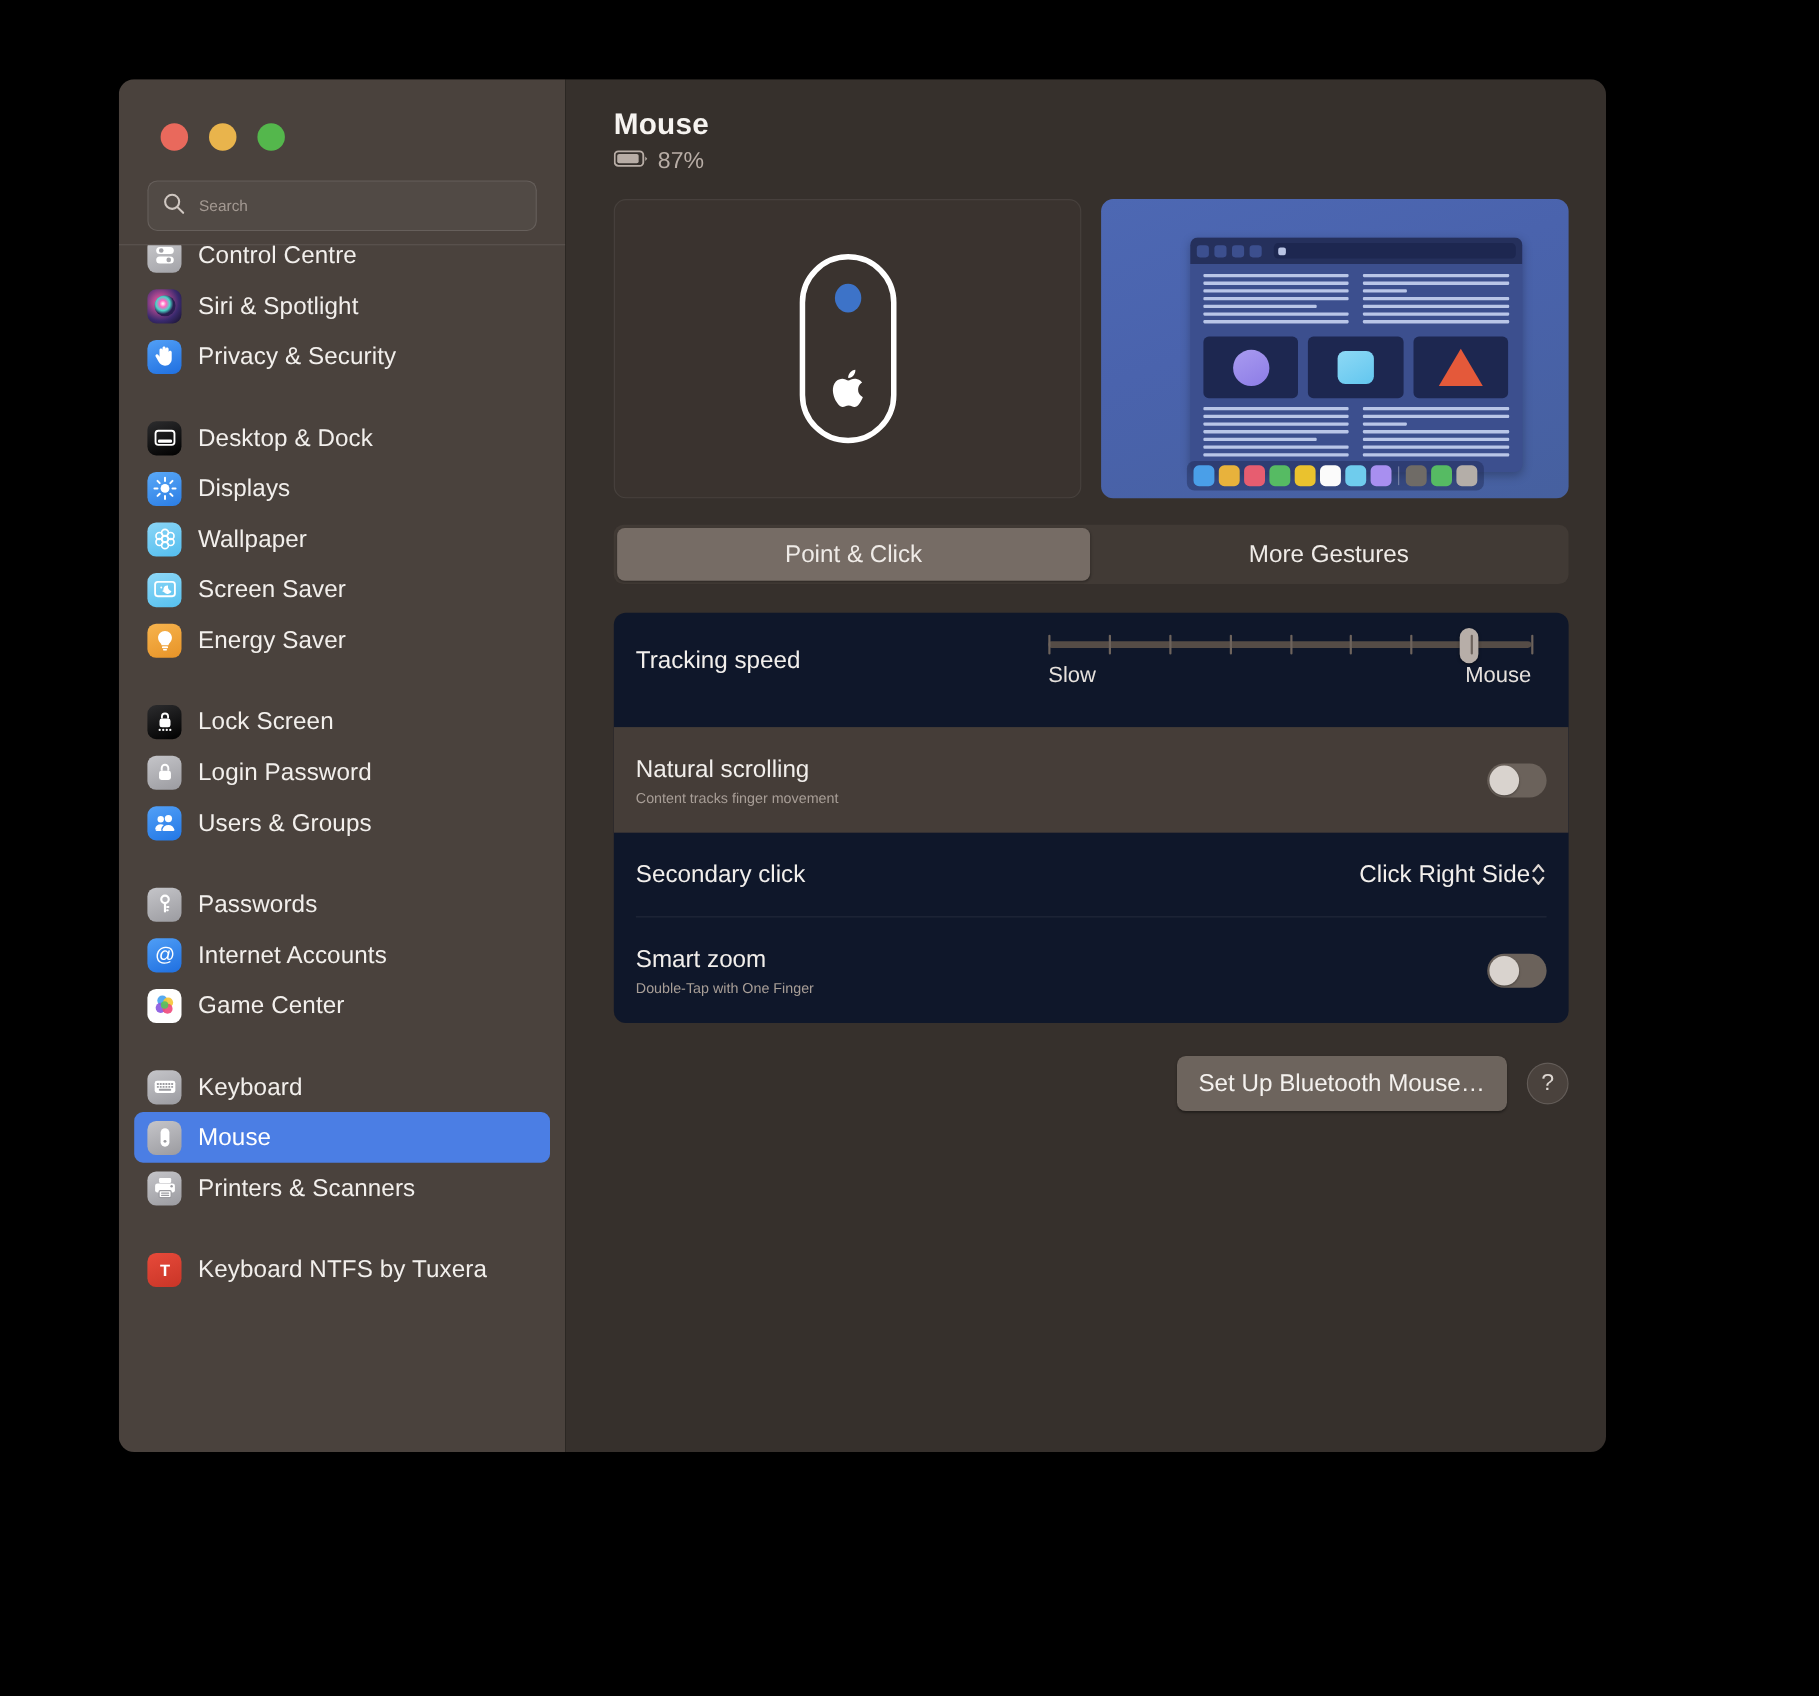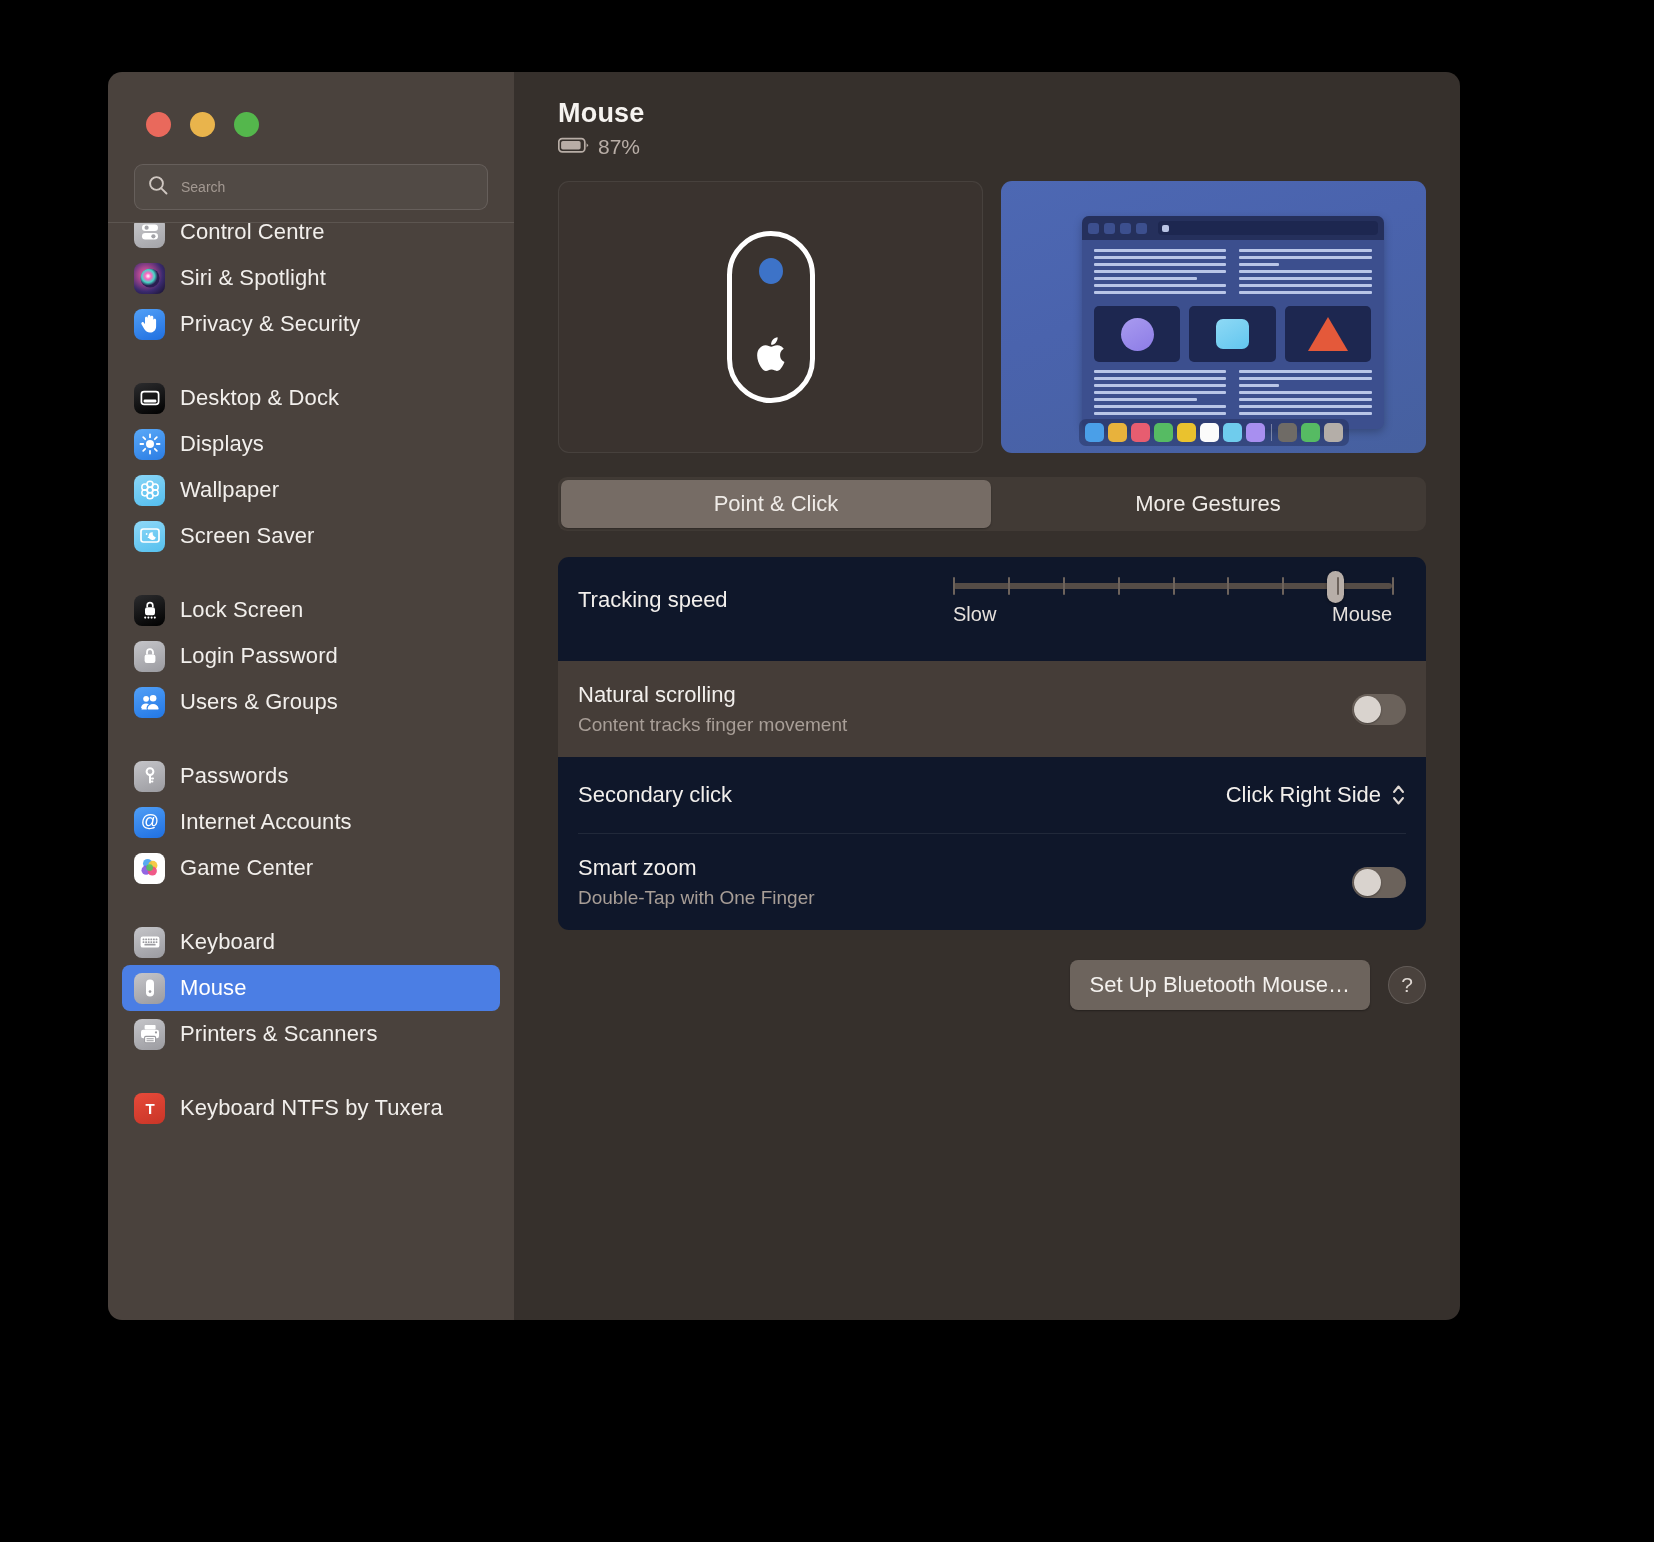--- a/index.html
+++ b/index.html
@@ -232,21 +232,21 @@
   }
   .row {
     padding: 0 20px;
     display: flex; align-items: center;
     position: relative;
     min-height: 68px;
   }
   .row.alt { background: #453d38; }
   .row-texts { flex: 1; }
   .row-title { font-size: 22px; color: #f2efec; }
-  .row-sub { font-size: 19px; color: #a89e97; margin-top: 6px; }
+  .row-sub { font-size: 13px; color: #a89e97; margin-top: 6px; }
   .row-divider { height: 1px; background: rgba(255,255,255,.08); margin: 0 20px; }
 
   .track-row { min-height: 104px; padding-top: 14px; padding-bottom: 14px;
     align-items: flex-start; }
   .track-left { padding-top: 16px; width: 375px; }
   .slider-area { flex: 1; padding-top: 12px; position: relative; }
   .slider-track {
     position: relative; height: 6px; background: #554c46;
     border-radius: 3px; margin-right: 14px;
   }
@@ -268,21 +268,21 @@
     width: 54px; height: 31px; border-radius: 16px;
     background: #6b625b; position: relative; flex: 0 0 54px;
   }
   .toggle .knob {
     position: absolute; top: 2px; left: 2px;
     width: 27px; height: 27px; border-radius: 50%;
     background: #d9d3ce; box-shadow: 0 1px 2px rgba(0,0,0,.35);
   }
 
   .popup {
-    display: flex; align-items: center; gap: 10px;
+    display: flex; align-items: center; 
   }
   .popup-value { font-size: 22px; color: #f2efec; }
   .chev { display: flex; flex-direction: column; gap: 3px; color: #cfc7c1; }
 
   .footer-row {
     width: 868px;
     margin-top: 30px;
     display: flex; align-items: center; justify-content: flex-end;
     gap: 18px;
   }
@@ -421,20 +421,30 @@
               <div class="nav-item">
                 <div class="ico" style="background:linear-gradient(160deg,#8fd8f8,#55c0ee);">
                   <svg width="24" height="24" viewBox="0 0 24 24">
            <rect x="3" y="5" width="18" height="13" rx="2.4" fill="none" stroke="#fff" stroke-width="1.7"></rect>
            <path d="M14.8 8.3a3.8 3.8 0 1 0 3.1 5.1 4.4 4.4 0 0 1-3.1-5.1z" fill="#fff"></path>
            <circle cx="8.6" cy="10" r="0.9" fill="#fff"></circle>
                     <circle cx="10.4" cy="13.4" r="0.7" fill="#fff"></circle>
          </svg>
                 </div>
                 <span class="nav-label">Screen Saver</span>
+              </div>
+              <div class="nav-item">
+                <div class="ico" style="background:linear-gradient(160deg,#f7b44e,#e79327);">
+                  <svg width="22" height="22" viewBox="0 0 22 22">
+           <path d="M11 2.6c-3.6 0-6.3 2.8-6.3 6.2 0 2.3 1.3 3.9 2.3 5 .5.6.8 1.1.8 1.7h6.4c0-.6.3-1.1.8-1.7 1-1.1 2.3-2.7 2.3-5 0-3.4-2.7-6.2-6.3-6.2z" fill="#fff"></path>
+           <rect x="8.2" y="16.6" width="5.6" height="1.7" rx=".85" fill="#fff"></rect>
+           <rect x="9.1" y="18.9" width="3.8" height="1.5" rx=".75" fill="#fff"></rect>
+         </svg>
+                </div>
+                <span class="nav-label">Energy Saver</span>
               </div>
             </div>
             <div class="nav-gap"></div>
             <div class="nav-group">
               <div class="nav-item">
                 <div class="ico" style="background:linear-gradient(160deg,#2c2c2e,#000);">
                   <svg width="22" height="22" viewBox="0 0 22 22">
            <rect x="6" y="8.2" width="10" height="8" rx="2.2" fill="#fff"></rect>
            <path d="M8.2 8.2V6.4a2.8 2.8 0 0 1 5.6 0v1.8" fill="none" stroke="#fff" stroke-width="1.7"></path>
            <g fill="#fff">

